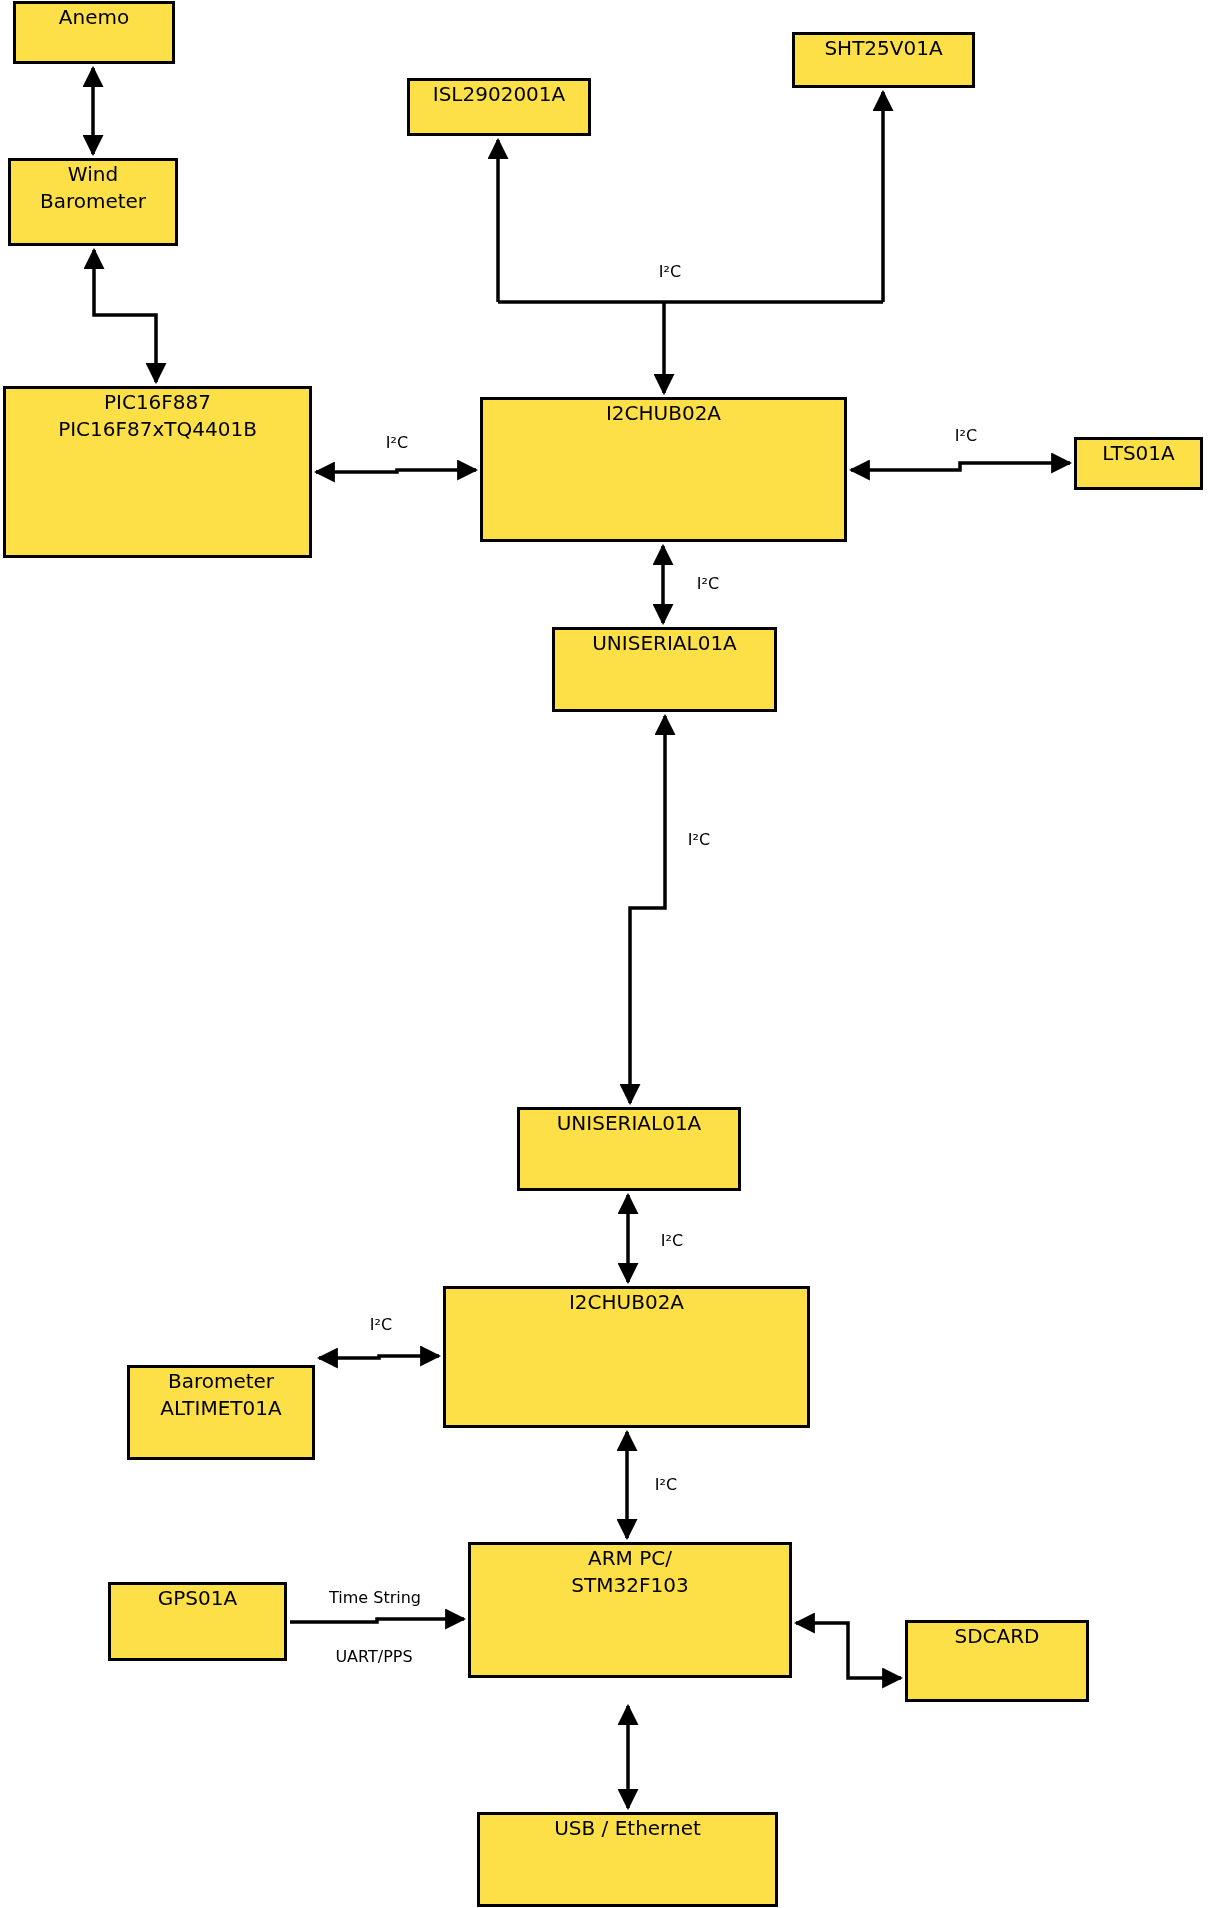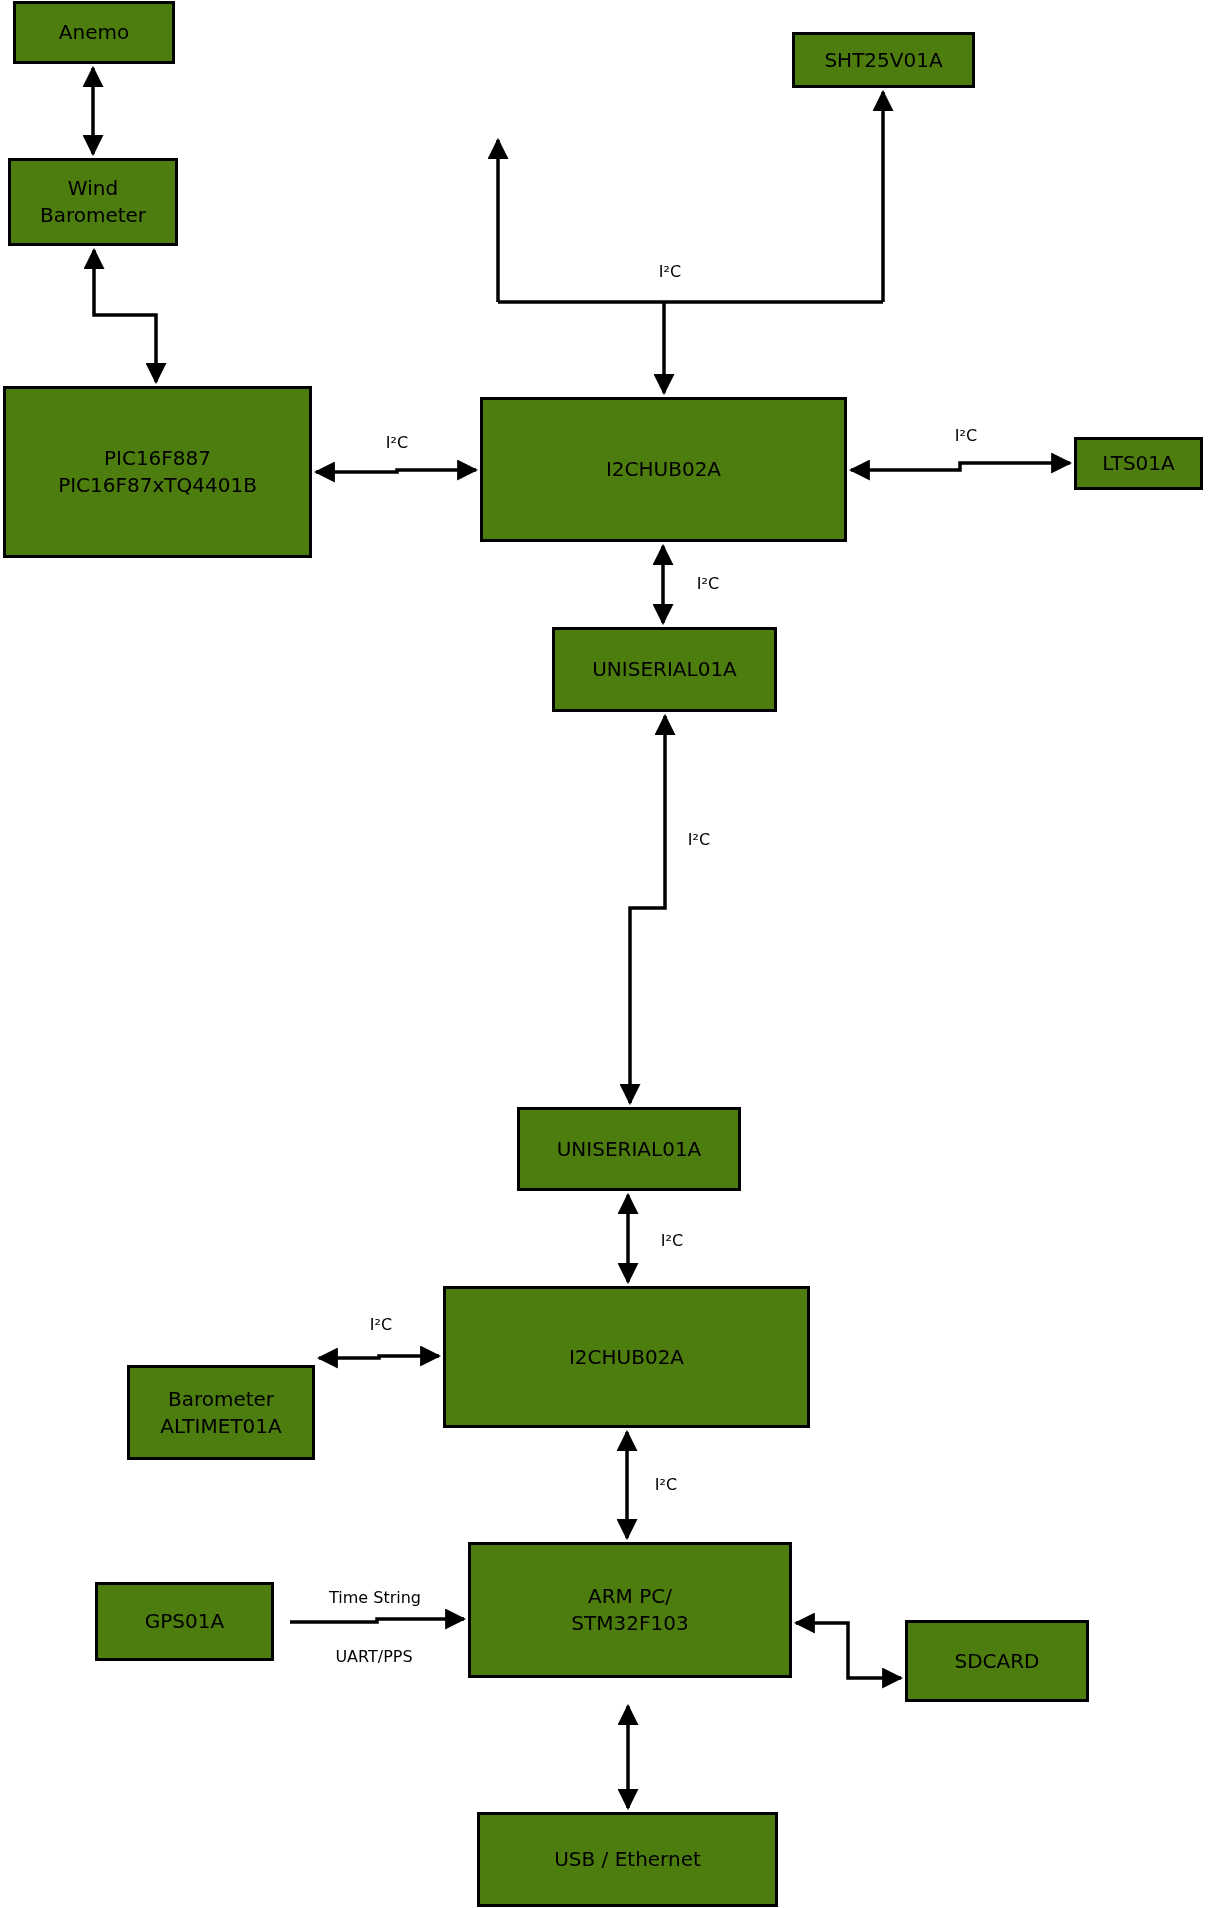--- a/index.html
+++ b/index.html
@@ -7,25 +7,25 @@
     position:relative;
     width:1214px; height:1908px;
     background:#ffffff;
     font-family:"DejaVu Sans","Liberation Sans",sans-serif;
     color:#000;
   }
   .node {
     position:absolute;
     box-sizing:border-box;
     border:3.5px solid #000;
-    background:#4d7c0f;
+    background:#fde047;
     display:flex;
     flex-direction:column;
     align-items:center;
-    justify-content:center;
+    justify-content:flex-start;
     text-align:center;
     font-size:20px;
     line-height:1.35;
   }
   .edge-label {
     position:absolute;
     transform:translate(-50%,-50%);
     font-size:16px;
     white-space:nowrap;
     background:transparent;
@@ -87,20 +87,23 @@
   <div class="node" style="left:8px;top:158px;width:170px;height:88px">
     <span>Wind</span>
     <span>Barometer</span>
   </div>
 
   <div class="node" style="left:3px;top:386px;width:309px;height:172px">
     <span>PIC16F887</span>
     <span>PIC16F87xTQ4401B</span>
   </div>
 
+  <div class="node" style="left:407px;top:78px;width:184px;height:58px">
+    <span>ISL2902001A</span>
+  </div>
 
   <div class="node" style="left:792px;top:32px;width:183px;height:56px">
     <span>SHT25V01A</span>
   </div>
 
   <div class="node" style="left:480px;top:397px;width:367px;height:145px">
     <span>I2CHUB02A</span>
   </div>
 
   <div class="node" style="left:1074px;top:437px;width:129px;height:53px">
@@ -117,21 +120,21 @@
 
   <div class="node" style="left:443px;top:1286px;width:367px;height:142px">
     <span>I2CHUB02A</span>
   </div>
 
   <div class="node" style="left:127px;top:1365px;width:188px;height:95px">
     <span>Barometer</span>
     <span>ALTIMET01A</span>
   </div>
 
-  <div class="node" style="left:95px;top:1582px;width:179px;height:79px">
+  <div class="node" style="left:108px;top:1582px;width:179px;height:79px">
     <span>GPS01A</span>
   </div>
 
   <div class="node" style="left:468px;top:1542px;width:324px;height:136px">
     <span>ARM PC/</span>
     <span>STM32F103</span>
   </div>
 
   <div class="node" style="left:905px;top:1620px;width:184px;height:82px">
     <span>SDCARD</span>

